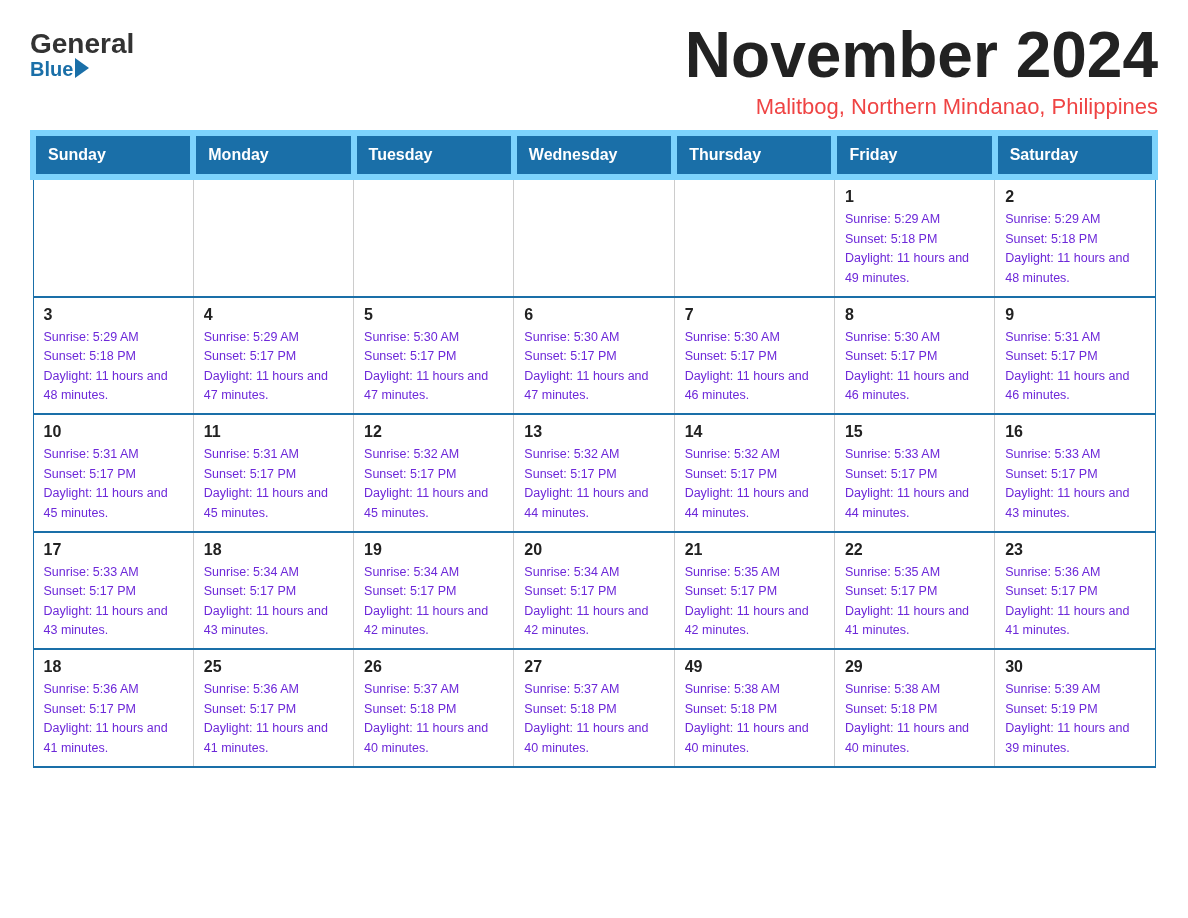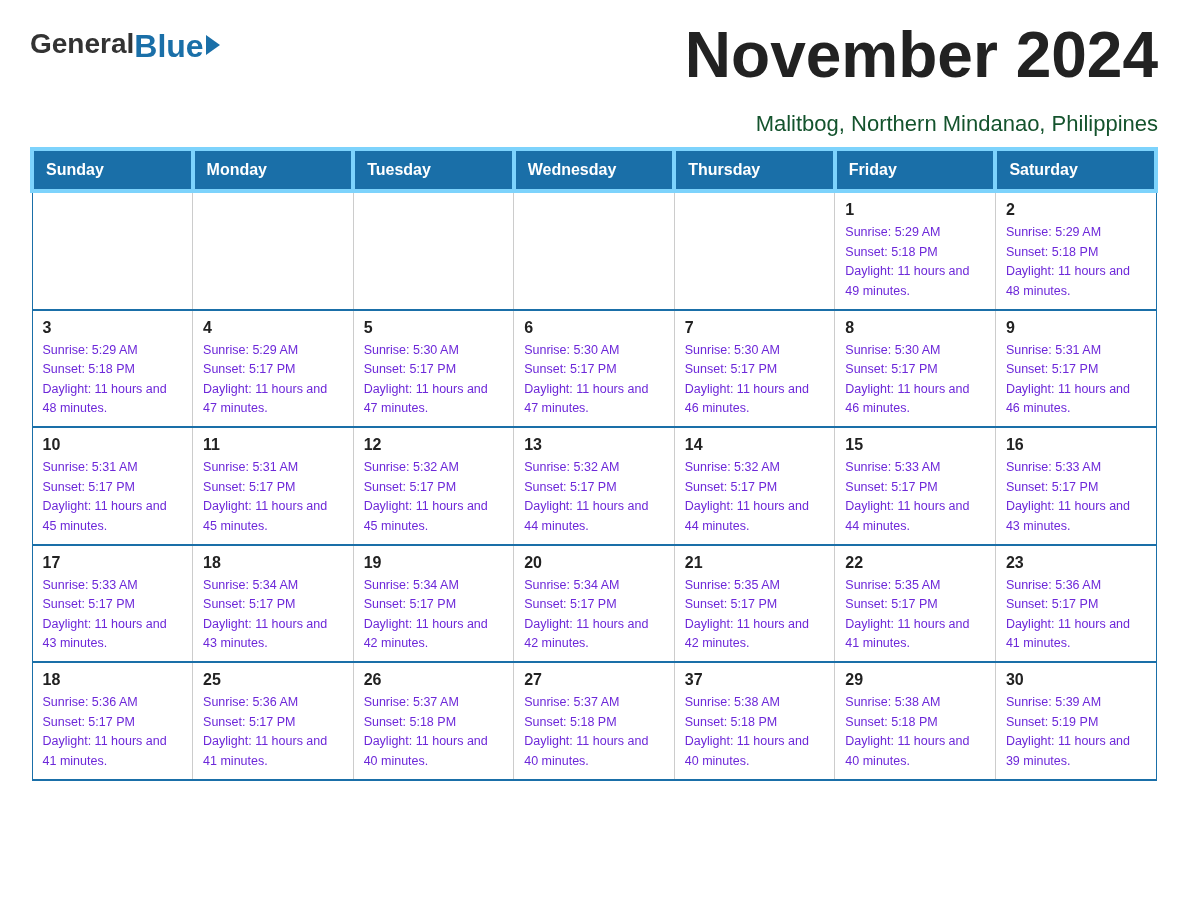--- a/index.html
+++ b/index.html
@@ -11,35 +11,35 @@
       padding: 20px 30px;
     }
     .header {
       display: flex;
       align-items: flex-start;
       justify-content: space-between;
       margin-bottom: 10px;
     }
     .logo {
       display: flex;
-      flex-direction: row;
+      flex-direction: column;
       margin-top: 10px;
     }
     .logo-general {
       font-size: 28px;
       font-weight: bold;
       color: #333;
       line-height: 1;
     }
     .logo-blue-row {
       display: flex;
       align-items: center;
     }
     .logo-blue {
-      font-size: 32px;
+      font-size: 20px;
       font-weight: bold;
       color: #1a6fa8;
       line-height: 1;
     }
     .logo-triangle {
       width: 0;
       height: 0;
       border-left: 14px solid #1a6fa8;
       border-top: 10px solid transparent;
       border-bottom: 10px solid transparent;
@@ -50,38 +50,38 @@
       text-align: right;
     }
     .month-title {
       font-size: 64px;
       font-weight: bold;
       color: #222;
       line-height: 1.1;
     }
     .location-title {
       font-size: 22px;
-      color: #14532d;
-      margin-top: 21px;
+      color: #ef4444;
+      margin-top: 4px;
     }
     .calendar {
       width: 100%;
       border-collapse: collapse;
       margin-top: 10px;
     }
     .calendar thead tr {
       background-color: #1a6fa8;
     }
     .calendar thead th {
       color: #fff;
       font-size: 16px;
       font-weight: 600;
       padding: 10px 12px;
       text-align: left;
-      border: 4px solid #7dd3fc;
+      border: 6px solid #7dd3fc;
     }
     .calendar tbody tr {
       border-bottom: 2px solid #1a6fa8;
     }
     .calendar tbody td {
       vertical-align: top;
       padding: 8px 10px;
       border-left: 1px solid #ccc;
       border-right: 1px solid #ccc;
       font-size: 13px;
@@ -257,21 +257,21 @@
         </td>
         <td>
           <span class="day-number">26</span>
           <div class="day-info">Sunrise: 5:37 AM<br>Sunset: 5:18 PM<br>Daylight: 11 hours and 40 minutes.</div>
         </td>
         <td>
           <span class="day-number">27</span>
           <div class="day-info">Sunrise: 5:37 AM<br>Sunset: 5:18 PM<br>Daylight: 11 hours and 40 minutes.</div>
         </td>
         <td>
-          <span class="day-number">37</span>
+          <span class="day-number">49</span>
           <div class="day-info">Sunrise: 5:38 AM<br>Sunset: 5:18 PM<br>Daylight: 11 hours and 40 minutes.</div>
         </td>
         <td>
           <span class="day-number">29</span>
           <div class="day-info">Sunrise: 5:38 AM<br>Sunset: 5:18 PM<br>Daylight: 11 hours and 40 minutes.</div>
         </td>
         <td>
           <span class="day-number">30</span>
           <div class="day-info">Sunrise: 5:39 AM<br>Sunset: 5:19 PM<br>Daylight: 11 hours and 39 minutes.</div>
         </td>

